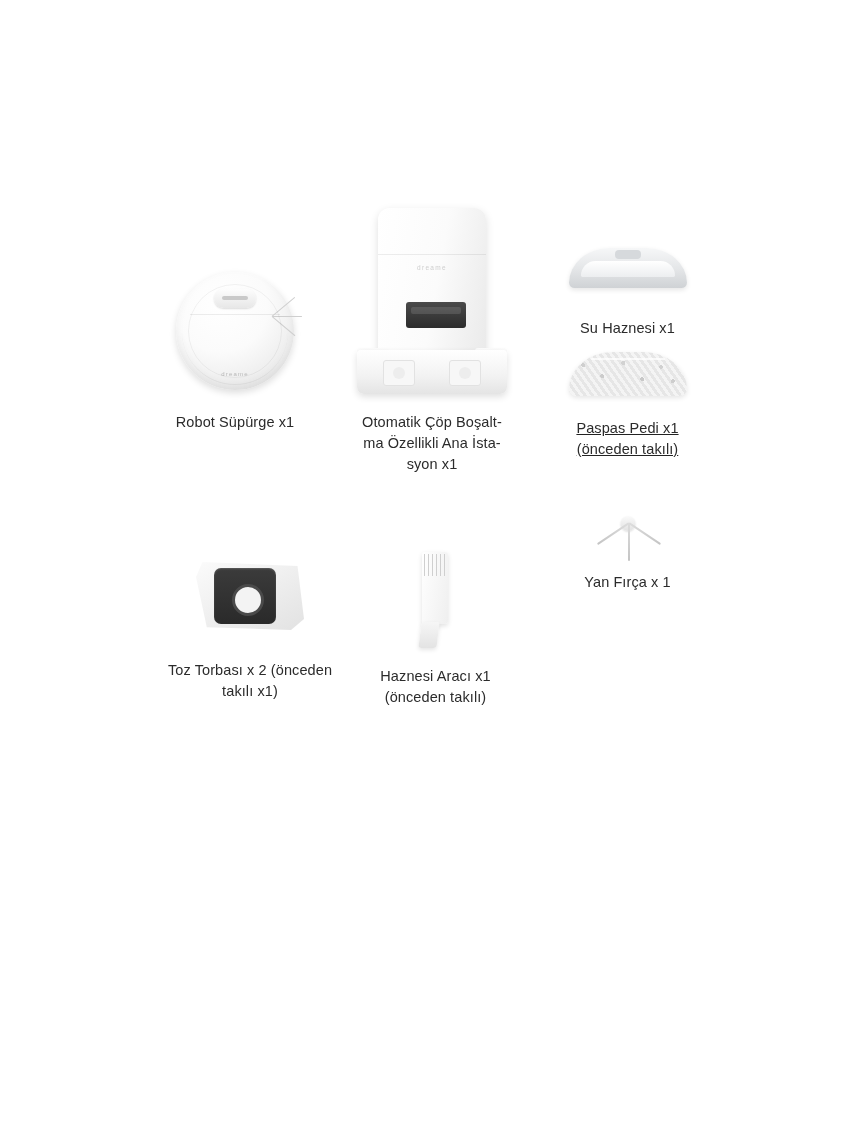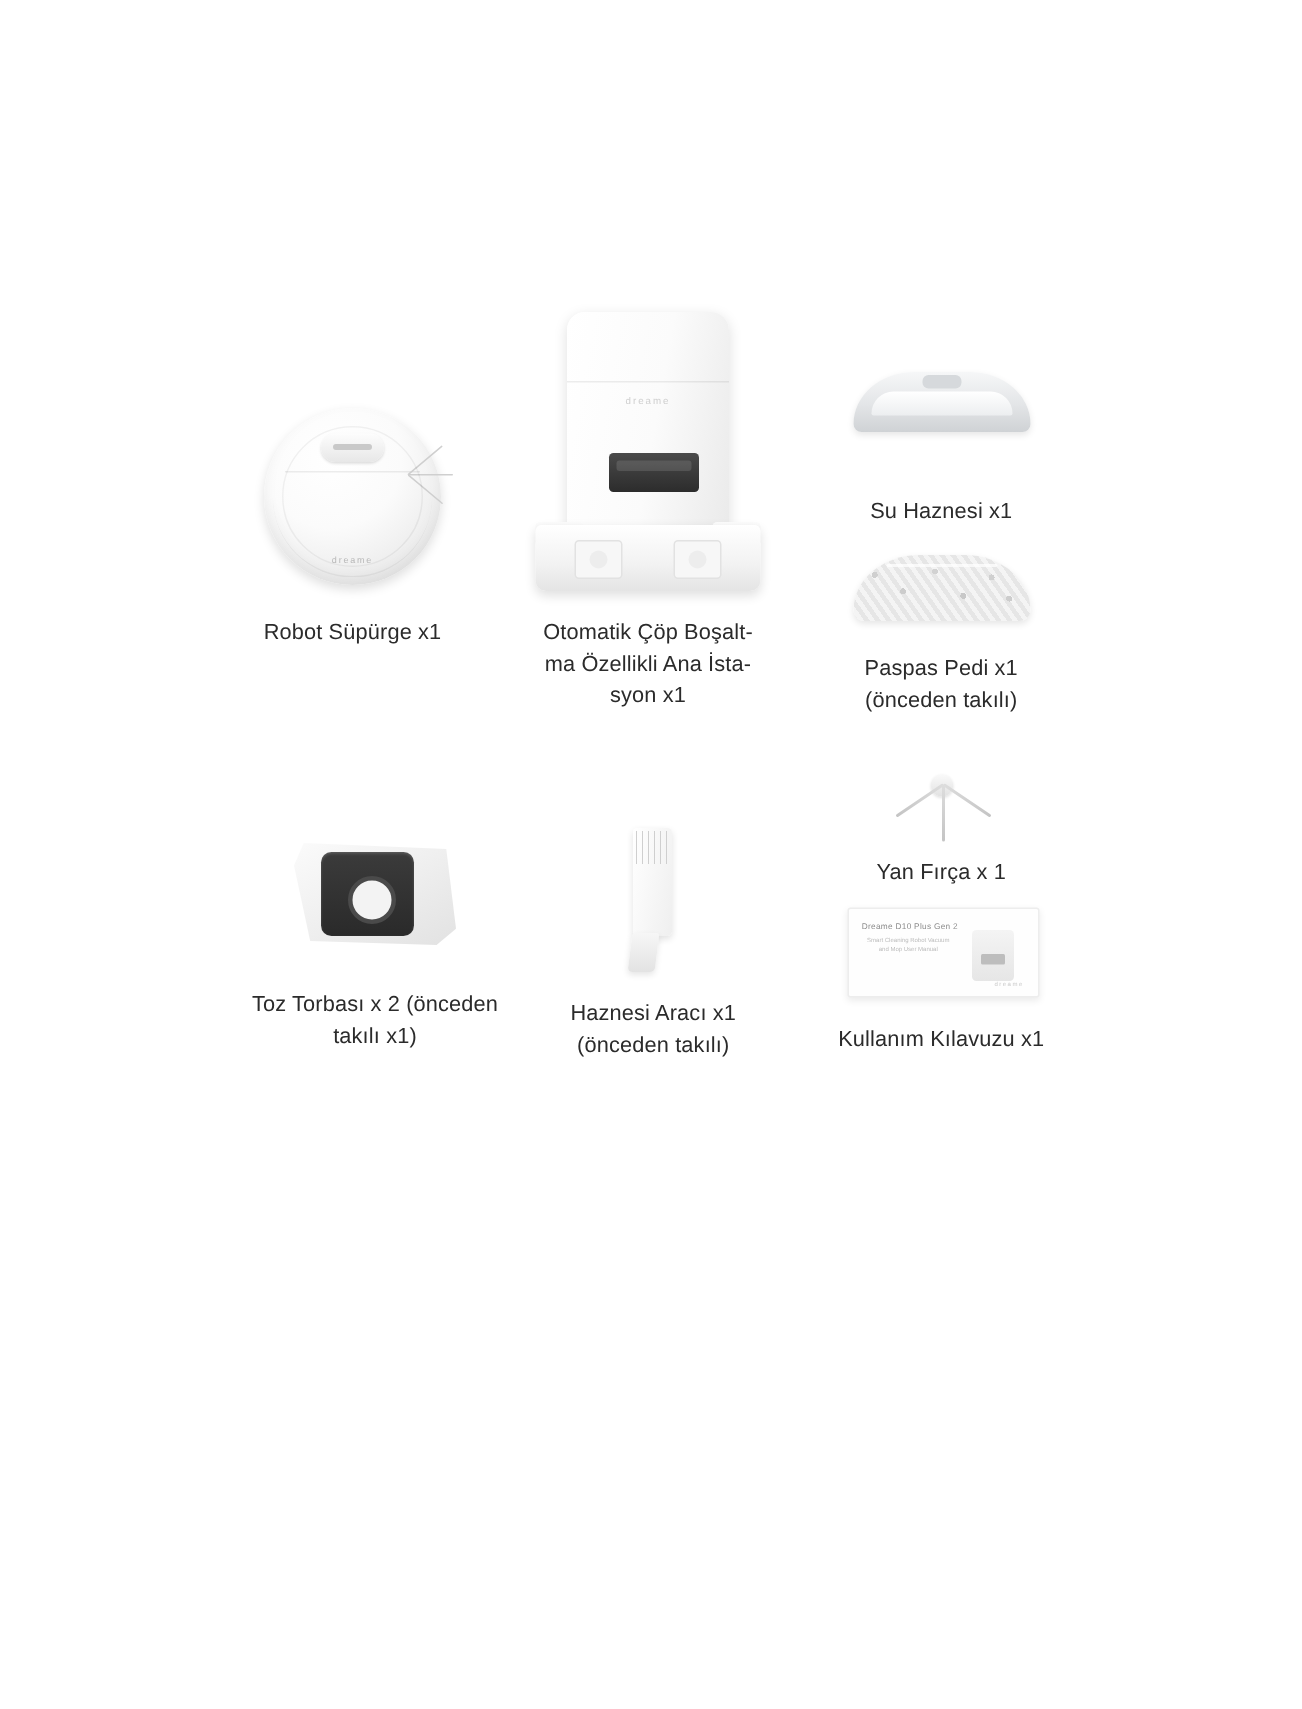--- a/index.html
+++ b/index.html
@@ -479,24 +479,24 @@
     <div class="caption" style="margin-top:4px;">Otomatik Çöp Boşalt-
 ma Özellikli Ana İsta-
 syon x1</div>
   </div>
 
   <div class="item" style="left:555px; top:248px; width:145px;">
     <div class="art tank">
       <div class="shell"></div>
       <div class="notch"></div>
     </div>
-    <div class="caption" style="margin-top:37px;">Su Haznesi x1</div>
-  </div>
-
-  <div class="item" style="left:555px; top:370px; width:145px;">
+    <div class="caption" style="margin-top:24px;">Su Haznesi x1</div>
+  </div>
+
+  <div class="item" style="left:555px; top:352px; width:145px;text-decoration:underline;">
     <div class="art mop">
       <div class="pad"></div>
     </div>
     <div class="caption" style="margin-top:16px;">Paspas Pedi x1
 (önceden takılı)</div>
   </div>
 
   <div class="item" style="left:580px; top:508px; width:95px;">
     <div class="art sidebrush">
       <div class="hub"></div>
@@ -520,27 +520,15 @@
   <div class="item" style="left:363px; top:552px; width:145px;">
     <div class="art tool">
       <div class="handle"></div>
       <div class="comb"></div>
       <div class="blade"></div>
     </div>
     <div class="caption" style="margin-top:18px;">Haznesi Aracı x1
 (önceden takılı)</div>
   </div>
 
-  <div class="item" style="left:545px; top:605px; width:165px;">
-    <div class="art manual">
-      <div class="sheet">
-        <div class="m-title">Dreame D10 Plus Gen 2</div>
-        <div class="m-sub">Smart Cleaning Robot Vacuum and Mop
-User Manual</div>
-        <div class="m-img"></div>
-        <div class="m-brand">dreame</div>
-      </div>
-    </div>
-    <div class="caption" style="margin-top:20px;">Kullanım Kılavuzu x1</div>
-  </div>
 
 
 </div>
 
 </body></html>

